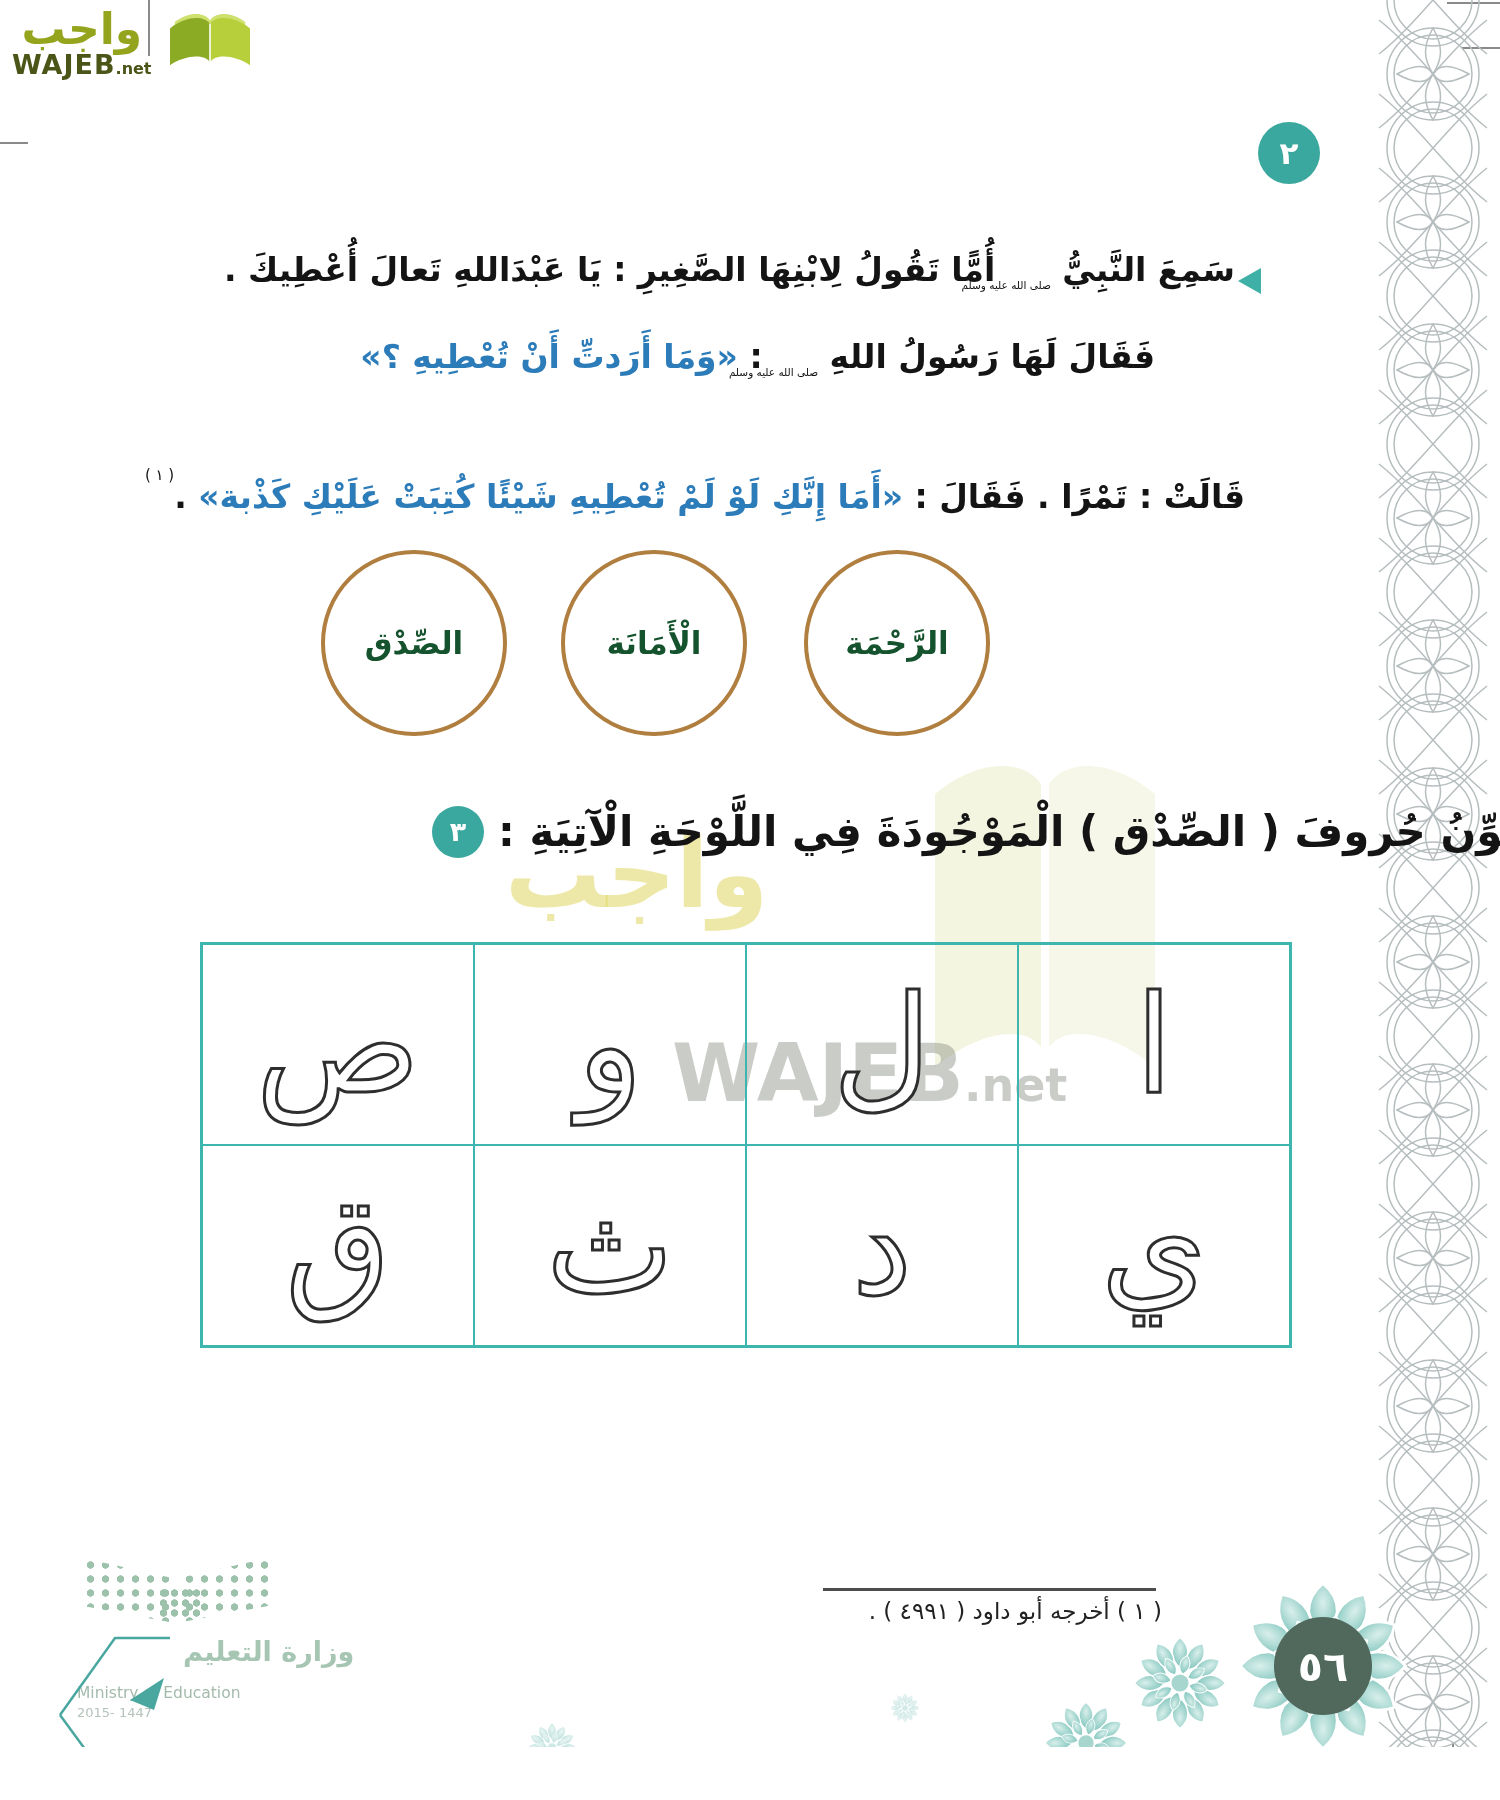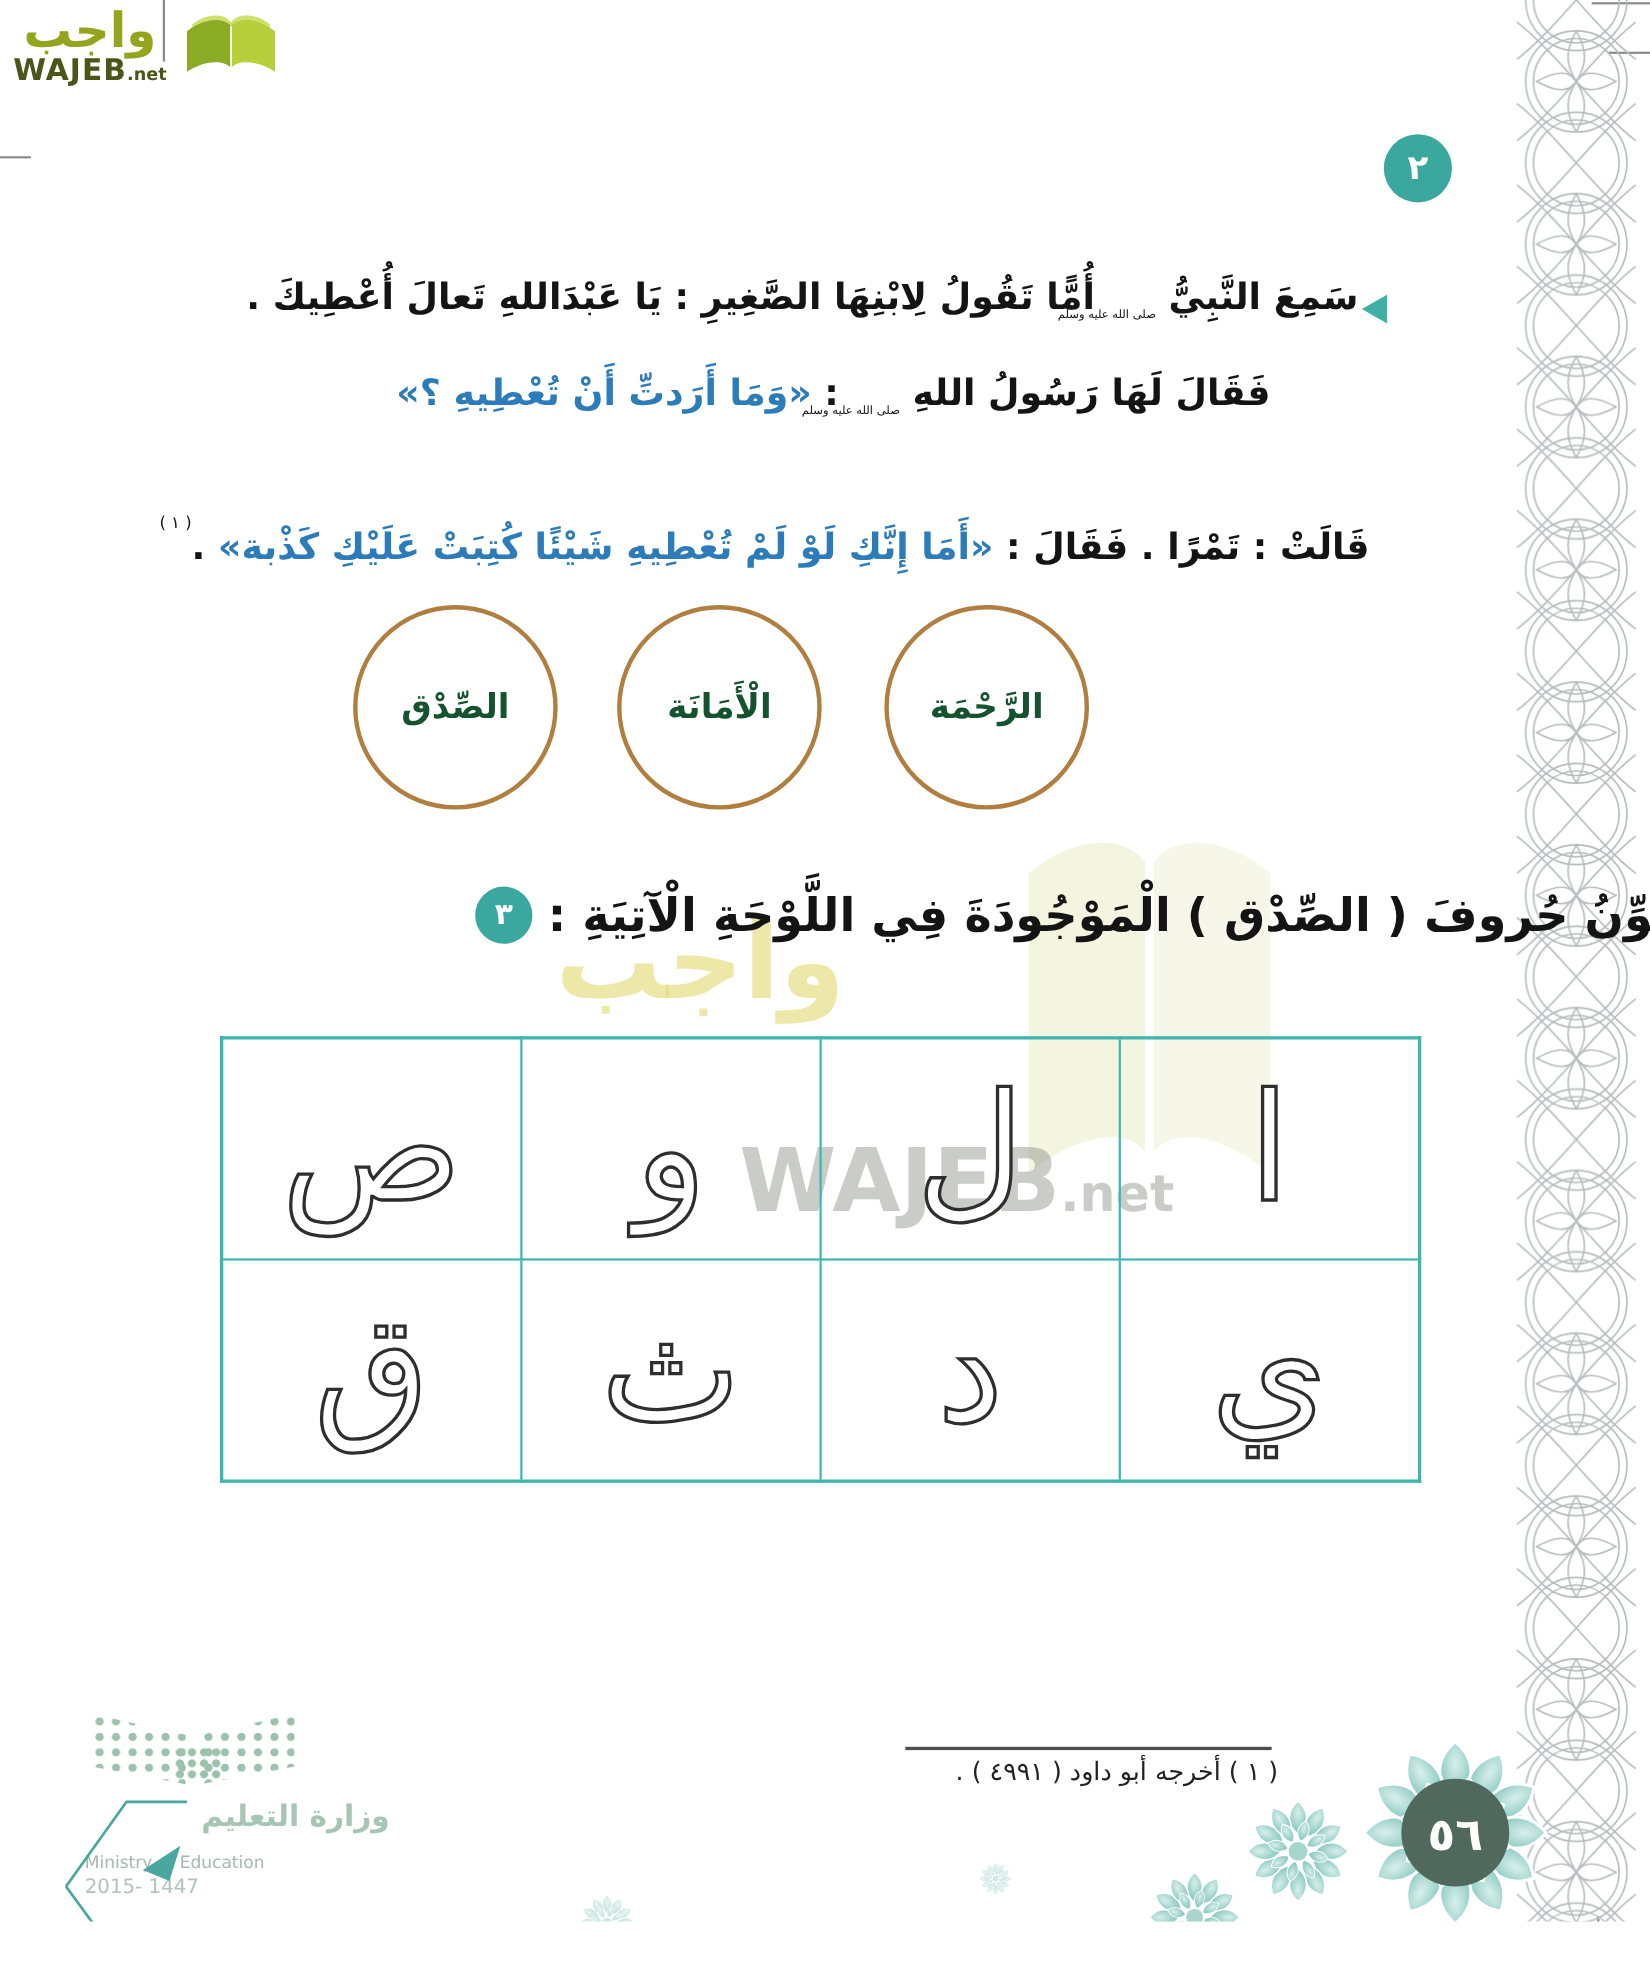--- a/index.html
+++ b/index.html
@@ -45,21 +45,21 @@
   .wm-en{left:672px;top:1034px;font-size:80px;font-weight:700;color:rgba(128,134,125,0.42);line-height:1;}
   .wm-tld{font-size:46px;}
   
   .fn-rule{position:absolute;left:823px;top:1588px;width:333px;height:3px;background:#4d4d4d;z-index:3;}
   .fn-text{position:absolute;right:338px;top:1598px;direction:rtl;font-size:23px;color:#222;z-index:3;}
   
   .moe-dots{position:absolute;background-image:radial-gradient(circle,#9cc2ab 3.4px,transparent 4px);
             background-size:15px 14px;z-index:2;}
   .moe-ar{position:absolute;left:183px;top:1636px;font-size:27px;font-weight:700;color:#a6c6b3;direction:rtl;z-index:2;}
   .moe-en{position:absolute;left:77px;top:1684px;font-size:15.5px;color:#a3baab;z-index:2;}
-  .moe-yr{position:absolute;left:77px;top:1705px;font-size:18px;color:#b4c3b9;z-index:2;}
+  .moe-yr{position:absolute;left:77px;top:1705px;font-size:13px;color:#b4c3b9;z-index:2;}
   svg text{font-family:"DejaVu Sans",sans-serif;}
 </style>
 </head>
 <body>
 
 <div class="page">
 
   <div class="mark" style="left:148px;top:0;width:2px;height:56px;"></div>
   <div class="mark" style="left:0;top:142px;width:28px;height:2px;"></div>
   <div class="mark" style="left:1447px;top:2px;width:53px;height:2px;"></div>

